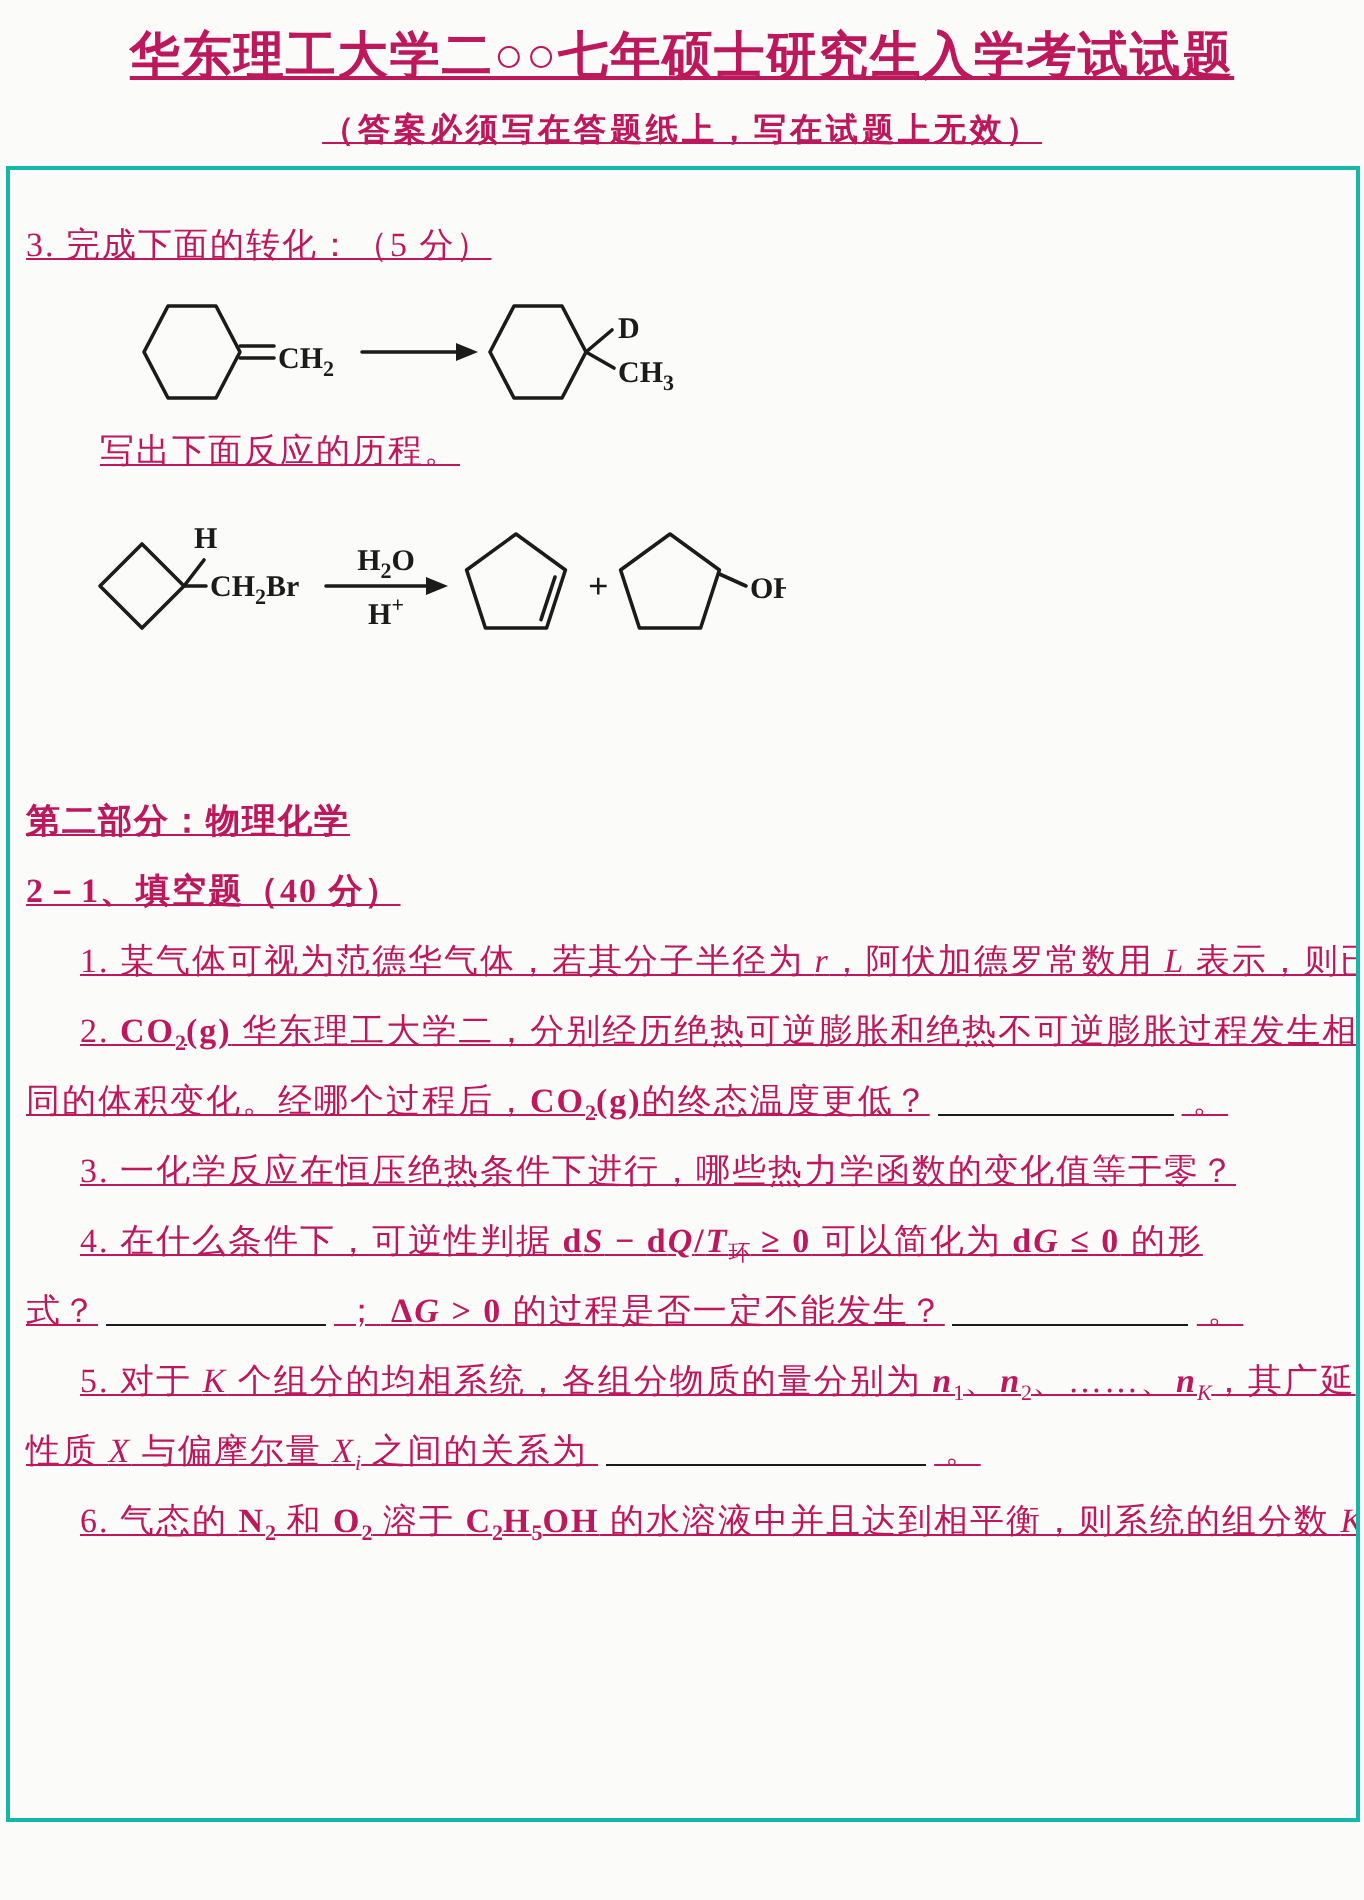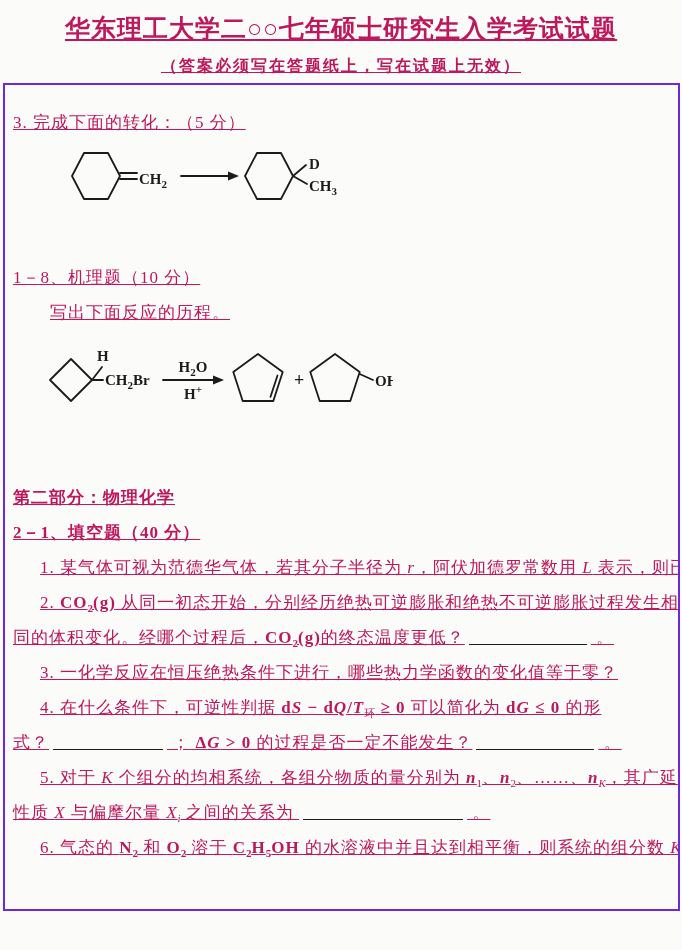--- a/index.html
+++ b/index.html
@@ -37,21 +37,21 @@
     margin-top:11px;
     padding:0 52px 0 8px;
     font-size:15px;
     line-height:20px;
   }
   .header-row .subject{flex:1;}
   .header-row .pgnum{margin-right:44px;}
   .qbox{
     margin:4px 2px 0 3px;
     height:828px;
-    border:2px solid #6d28d9;
+    border:2px solid #14b8a6;
     box-sizing:border-box;
     padding:20px 4px 0 8px;
     overflow:hidden;
   }
   .line{
     height:35px;
     line-height:35px;
     font-size:17px;
     letter-spacing:1px;
     white-space:nowrap;
@@ -110,21 +110,20 @@
       </g>
       <g>
         <polygon class="struct" points="176,32 188,9 212,9 224,32 212,55 188,55"></polygon>
         <line class="struct" x1="224" y1="32" x2="237" y2="21"></line>
         <line class="struct" x1="224" y1="32" x2="238" y2="40"></line>
         <text class="chem-text" x="240" y="25"><tspan>D</tspan></text>
         <text class="chem-text" x="240" y="47"><tspan>CH</tspan><tspan class="chem-sub" dy="4">3</tspan></text>
       </g>
     </svg>
 
-    <div class="line gap-top">1－8、机理题（10 分）</div>
     <div class="line indent2">写出下面反应的历程。</div>
 
     <svg class="scheme2" width="350" height="80" viewBox="0 0 350 80">
       <g>
         <polygon class="struct" points="7,44 28,23 49,44 28,65"></polygon>
         <line class="struct" x1="49" y1="44" x2="59" y2="31"></line>
         <text class="chem-text" x="54" y="25"><tspan>H</tspan></text>
         <line class="struct" x1="49" y1="44" x2="60" y2="44"></line>
         <text class="chem-text" x="62" y="49"><tspan>CH</tspan><tspan class="chem-sub" dy="4">2</tspan><tspan dy="-4">Br</tspan></text>
       </g>
@@ -143,21 +142,21 @@
         <polygon class="struct" points="292,18 316.7,36 307.3,65 276.7,65 267.3,36"></polygon>
         <line class="struct" x1="316.7" y1="38" x2="330" y2="44"></line>
         <text class="chem-text" x="332" y="50"><tspan>OH</tspan></text>
       </g>
     </svg>
 
     <div class="line bold gap-top2">第二部分：物理化学</div>
     <div class="line bold">2－1、填空题（40 分）</div>
 
     <div class="line indent"><span class="seg-t">1. 某气体可视为范德华气体，若其分子半径为 </span><span class="seg-i">r</span><span class="seg-t">，阿伏加德罗常数用 </span><span class="seg-i">L</span><span class="seg-t"> 表示，则已</span></div>
-    <div class="line indent"><span class="seg-t">2. </span><span class="seg-b">CO</span><span class="seg-b seg-sub">2</span><span class="seg-b">(g)</span><span class="seg-t"> 从同一初态开始，分别经历绝热可逆膨胀和绝热不可逆膨胀过程发生相</span></div>
+    <div class="line indent"><span class="seg-t">2. </span><span class="seg-b">CO</span><span class="seg-b seg-sub">2</span><span class="seg-b">(g)</span><span class="seg-t"> 华东理工大学二，分别经历绝热可逆膨胀和绝热不可逆膨胀过程发生相</span></div>
     <div class="line"><span class="seg-t">同的体积变化。经哪个过程后，</span><span class="seg-b">CO</span><span class="seg-b seg-sub">2</span><span class="seg-b">(g)</span><span class="seg-t">的终态温度更低？</span><span class="seg-blank" style="width: 118px;"></span><span class="seg-t"> 。</span></div>
     <div class="line indent"><span class="seg-t">3. 一化学反应在恒压绝热条件下进行，哪些热力学函数的变化值等于零？</span></div>
     <div class="line indent"><span class="seg-t">4. 在什么条件下，可逆性判据 </span><span class="seg-b">d</span><span class="seg-b seg-i">S</span><span class="seg-b"> − </span><span class="seg-b">d</span><span class="seg-b seg-i">Q</span><span class="seg-b">/</span><span class="seg-b seg-i">T</span><span class="seg-sub">环</span><span class="seg-b"> ≥ 0</span><span class="seg-t"> 可以简化为 </span><span class="seg-b">d</span><span class="seg-b seg-i">G</span><span class="seg-b"> ≤ 0</span><span class="seg-t"> 的形</span></div>
     <div class="line"><span class="seg-t">式？</span><span class="seg-blank" style="width: 110px;"></span><span class="seg-t"> ；</span><span class="seg-b"> Δ</span><span class="seg-b seg-i">G</span><span class="seg-b"> &gt; 0</span><span class="seg-t"> 的过程是否一定不能发生？</span><span class="seg-blank" style="width: 118px;"></span><span class="seg-t"> 。</span></div>
     <div class="line indent"><span class="seg-t">5. 对于 </span><span class="seg-i">K</span><span class="seg-t"> 个组分的均相系统，各组分物质的量分别为 </span><span class="seg-b seg-i">n</span><span class="seg-sub">1</span><span class="seg-t">、</span><span class="seg-b seg-i">n</span><span class="seg-sub">2</span><span class="seg-t">、……、</span><span class="seg-b seg-i">n</span><span class="seg-i seg-sub">K</span><span class="seg-t">，其广延</span></div>
     <div class="line"><span class="seg-t">性质 </span><span class="seg-i">X</span><span class="seg-t"> 与偏摩尔量 </span><span class="seg-i">X</span><span class="seg-i seg-sub">i</span><span class="seg-t"> 之间的关系为 </span><span class="seg-blank" style="width: 160px;"></span><span class="seg-t"> 。</span></div>
     <div class="line indent"><span class="seg-t">6. 气态的 </span><span class="seg-b">N</span><span class="seg-b seg-sub">2</span><span class="seg-t"> 和 </span><span class="seg-b">O</span><span class="seg-b seg-sub">2</span><span class="seg-t"> 溶于 </span><span class="seg-b">C</span><span class="seg-b seg-sub">2</span><span class="seg-b">H</span><span class="seg-b seg-sub">5</span><span class="seg-b">OH</span><span class="seg-t"> 的水溶液中并且达到相平衡，则系统的组分数 </span><span class="seg-i">K</span></div>
 
   </div>
 </div>

